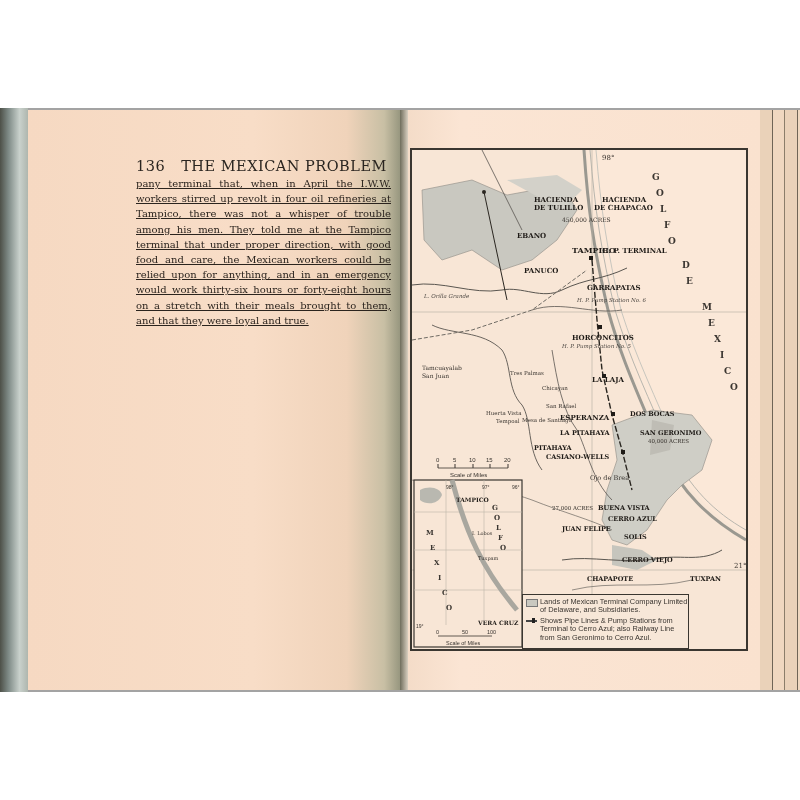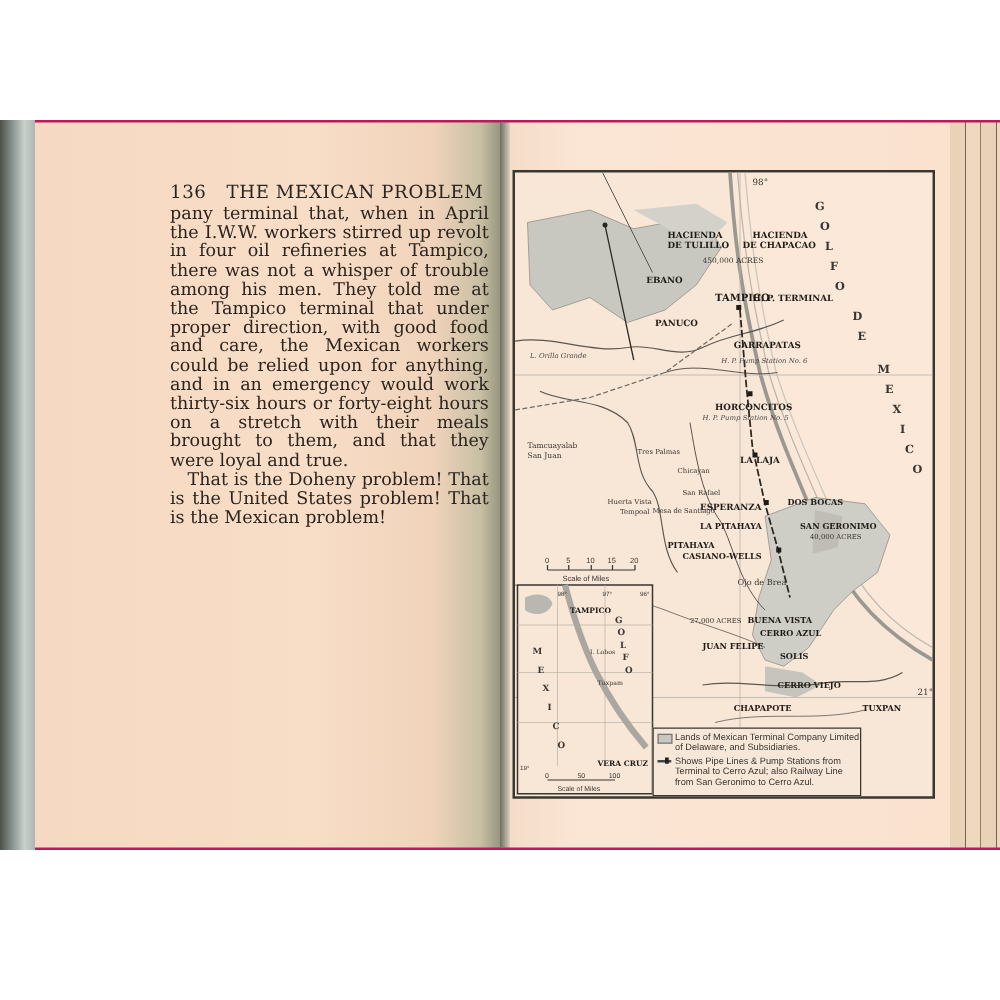--- a/index.html
+++ b/index.html
@@ -1,25 +1,25 @@
 <!DOCTYPE html>
 <html><head>
 <meta charset="utf-8">
 <style>
   html,body{margin:0;padding:0;}
   body{width:800px;height:800px;background:#ffffff;position:relative;overflow:hidden;font-family:"DejaVu Serif",serif;}
-  .book{position:absolute;left:0;top:96px;width:800px;height:584px;background:#be185d;}
+  .book{position:absolute;left:0;top:108px;width:800px;height:584px;background:#a3a3a3;}
   .left-edge{position:absolute;left:0;top:0;width:28px;height:584px;background:linear-gradient(90deg,#4d5048 0%,#7e8a86 30%,#c9d1cc 70%,#aeb6ae 100%);}
   .left-page{position:absolute;left:28px;top:2px;width:375px;height:580px;background:linear-gradient(90deg,#f6d9c2 0%,#f8ddc7 60%,#f0d3ba 85%,#c8bfa4 95%,#8e8f78 100%);}
   .gutter{position:absolute;left:400px;top:2px;width:8px;height:580px;background:linear-gradient(90deg,#6f6d5c,#d9cfc0);}
   .right-page{position:absolute;left:408px;top:2px;width:352px;height:580px;background:linear-gradient(90deg,#f4dcc8 0%,#fbe5d4 15%,#fae2cf 100%);}
   .page-stack{position:absolute;left:760px;top:2px;width:40px;height:580px;background:repeating-linear-gradient(90deg,#ead2b9 0px,#ead2b9 12px,#6f6556 12px,#6f6556 13px,#f0d8c0 13px,#f0d8c0 24px,#8b7e6a 24px,#8b7e6a 25px,#e9cfb4 25px);}
   .running-head{position:absolute;left:108px;top:48px;font-size:14.5px;color:#2a2520;letter-spacing:0.5px;white-space:nowrap;}
   .running-head .pn{margin-right:16px;}
-  .text{position:absolute;left:108px;top:66px;width:255px;font-size:14px;line-height:15.2px;color:#2b241e;text-align:justify;}
+  .text{position:absolute;left:108px;top:66px;width:255px;font-size:10px;line-height:15.2px;color:#2b241e;text-align:justify;text-decoration:underline;}
   .text p{margin:0;}
   .text p.indent{text-indent:14px;}
   .the-end{position:absolute;left:0;width:375px;top:390px;text-align:center;font-size:10.5px;font-weight:bold;letter-spacing:1px;color:#2b241e;}
   .map-frame{position:absolute;left:2px;top:38px;width:334px;height:499px;border:2px solid #3a3630;background:#f8e6d6;overflow:hidden;}
   .map-frame svg{position:absolute;left:0;top:0;}
   .lbl{font-family:"DejaVu Serif",serif;fill:#3a3530;}
   .lbl-b{font-family:"DejaVu Serif",serif;fill:#1f1b17;font-weight:bold;}
   .lbl-i{font-family:"DejaVu Serif",serif;fill:#4a4540;font-style:italic;}
   .lbl-s{font-family:"Liberation Sans",sans-serif;fill:#3a3530;}
   .legend{position:absolute;left:110px;top:444px;width:165px;height:53px;border:1.5px solid #3a3630;background:#f7e7d8;font-family:"Liberation Sans",sans-serif;font-size:7.4px;line-height:8.4px;color:#3a3530;}
@@ -33,21 +33,20 @@
 
 <div class="book">
   <div class="left-edge"></div>
 
   <div class="left-page">
     <div class="running-head">
       <span class="pn">136</span><span>THE MEXICAN PROBLEM</span>
     </div>
     <div class="text">
       <p>pany terminal that, when in April the I.W.W. workers stirred up revolt in four oil refineries at Tampico, there was not a whisper of trouble among his men. They told me at the Tampico terminal that under proper direction, with good food and care, the Mexican workers could be relied upon for anything, and in an emergency would work thirty-six hours or forty-eight hours on a stretch with their meals brought to them, and that they were loyal and true.</p>
-      <p class="indent">That is the Doheny problem! That is the United States problem! That is the Mexican problem!</p>
     </div>
   </div>
 
   <div class="gutter"></div>
 
   <div class="right-page">
     <div class="map-frame">
       <svg width="334" height="499" viewBox="0 0 334 499">
 
         <path d="M175 0 C180 60,185 100,200 160 C215 210,235 250,255 300 C275 340,300 365,334 385 L334 0 Z" fill="#fbe8d8"></path>

